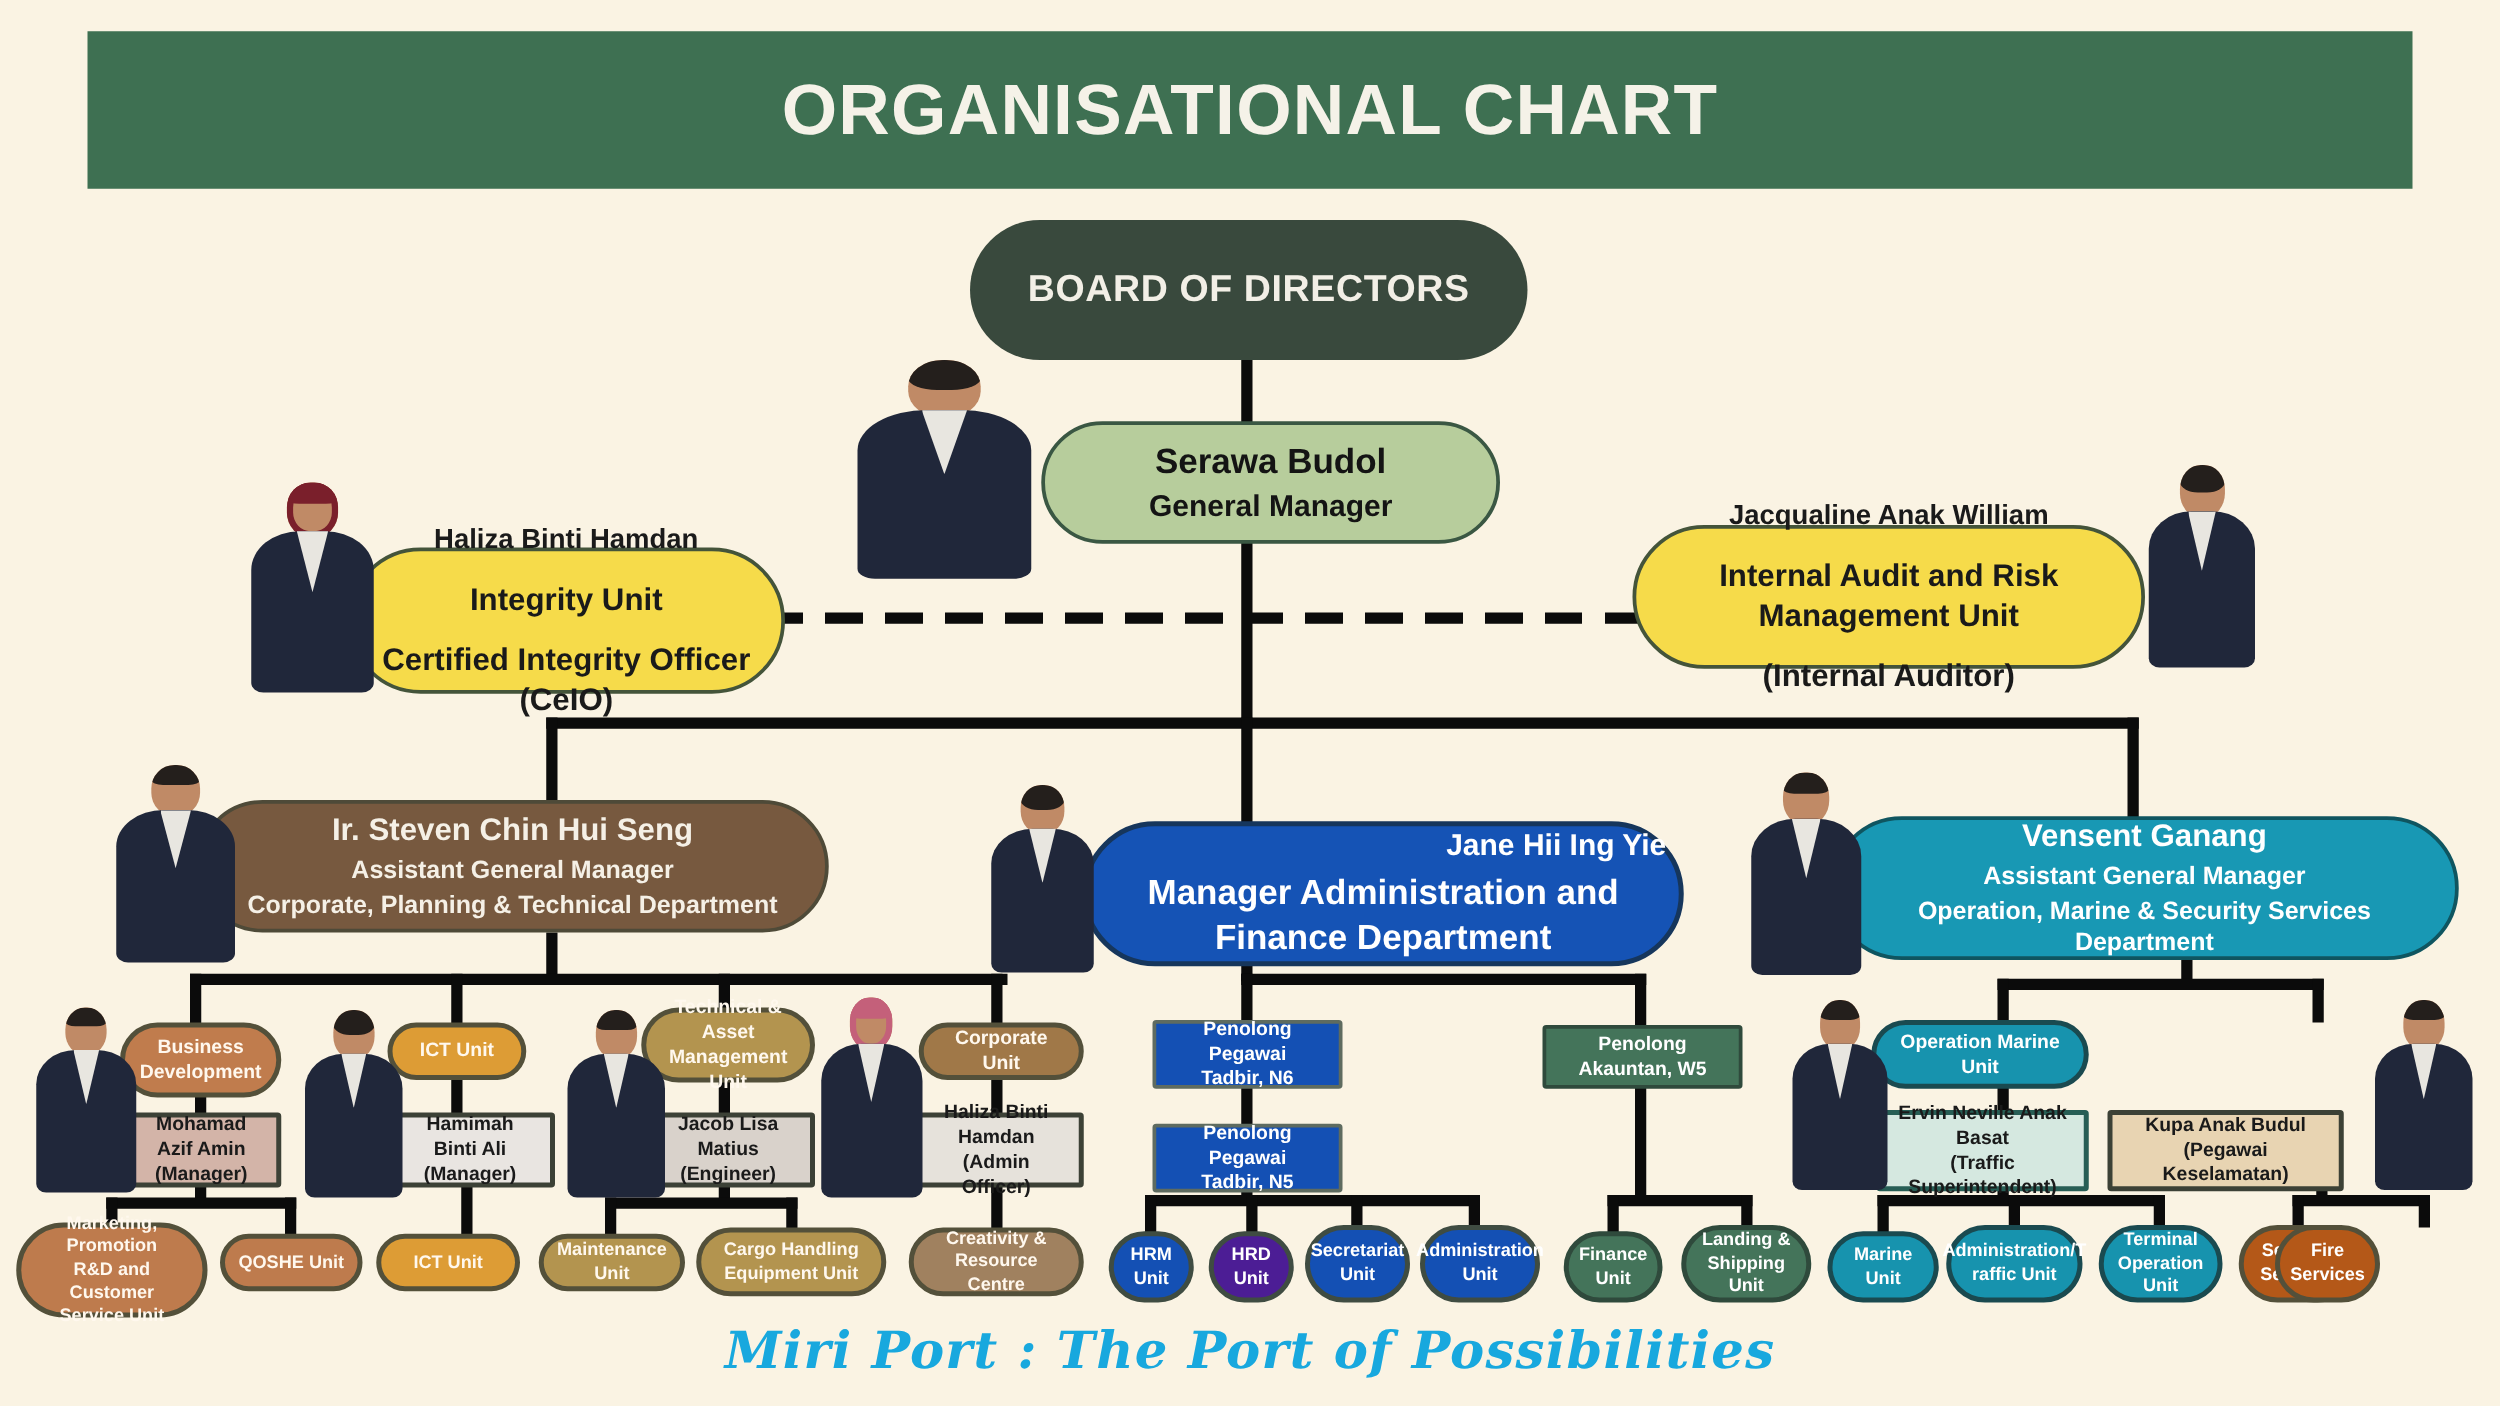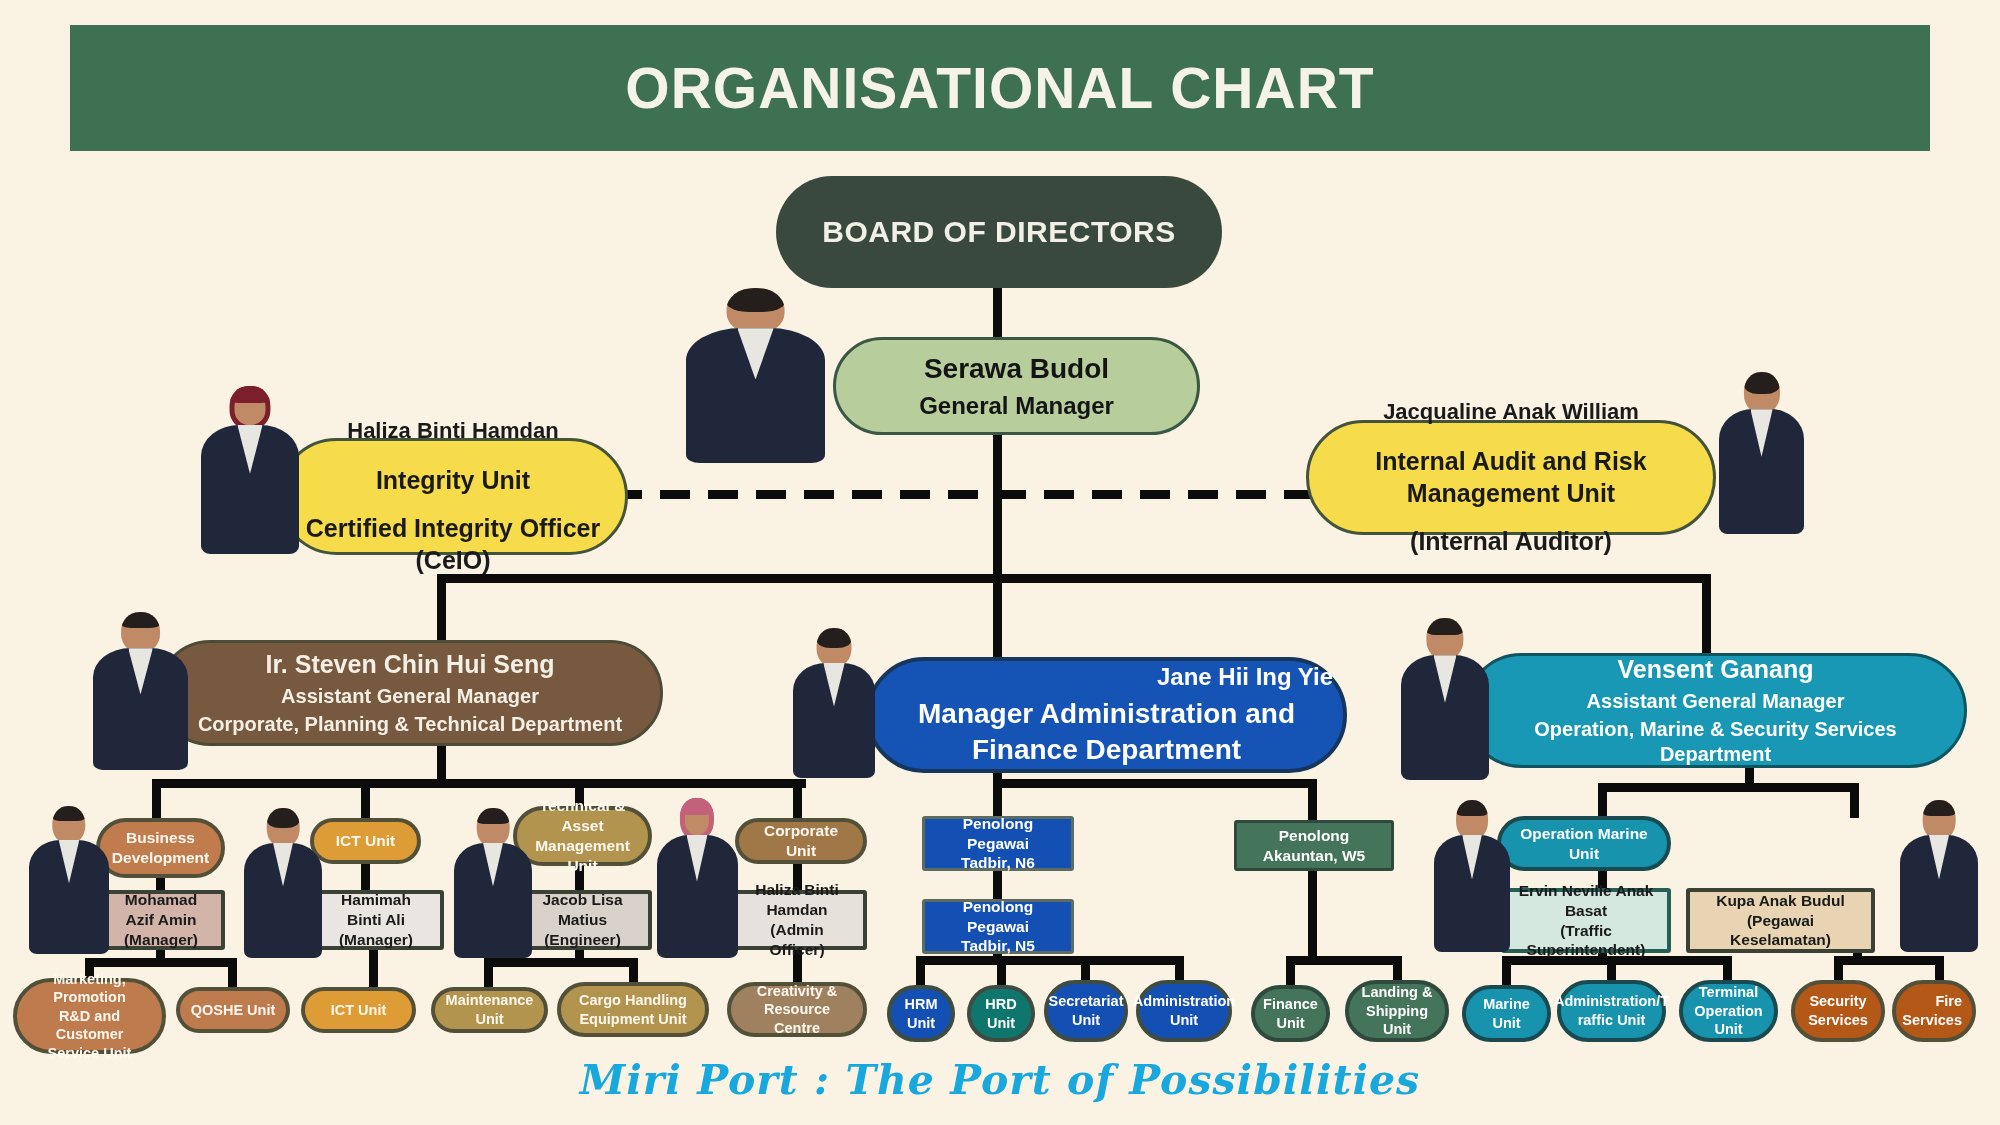--- a/index.html
+++ b/index.html
@@ -300,21 +300,21 @@
       <div class="ln ln-0">Cargo Handling</div>
       <div class="ln ln-1">Equipment Unit</div>
     </div>
     <div class="node cls-bottom" style="left: 727px; top: 982px; width: 140px; height: 55px; background: rgb(160, 129, 95); color: rgb(255, 248, 238); border: 4px solid rgb(83, 80, 58); border-radius: 28px;">
       <div class="ln ln-0">Creativity &amp; Resource</div>
       <div class="ln ln-1">Centre</div>
     </div>
     <div class="node cls-bottom" style="left: 887px; top: 985px; width: 68px; height: 57px; background: rgb(20, 80, 180); color: rgb(255, 255, 255); border: 4px solid rgb(63, 76, 66); border-radius: 29px;">
       <div class="ln ln-0">HRM Unit</div>
     </div>
-    <div class="node cls-bottom" style="left: 967px; top: 985px; width: 68px; height: 57px; background: #0f766e; color: rgb(255, 255, 255); border: 4px solid rgb(63, 76, 66); border-radius: 29px;">
+    <div class="node cls-bottom" style="left: 967px; top: 985px; width: 68px; height: 57px; background: #4c1d95; color: rgb(255, 255, 255); border: 4px solid rgb(63, 76, 66); border-radius: 29px;">
       <div class="ln ln-0">HRD Unit</div>
     </div>
     <div class="node cls-bottom" style="left: 1044px; top: 980px; width: 84px; height: 62px; background: rgb(20, 80, 180); color: rgb(255, 255, 255); border: 4px solid rgb(63, 76, 66); border-radius: 31px;">
       <div class="ln ln-0">Secretariat</div>
       <div class="ln ln-1">Unit</div>
     </div>
     <div class="node cls-bottom" style="left: 1136px; top: 980px; width: 96px; height: 62px; background: rgb(20, 80, 180); color: rgb(255, 255, 255); border: 4px solid rgb(63, 76, 66); border-radius: 31px;">
       <div class="ln ln-0">Administration</div>
       <div class="ln ln-1">Unit</div>
     </div>
@@ -333,17 +333,17 @@
       <div class="ln ln-1">raffic Unit</div>
     </div>
     <div class="node cls-bottom" style="left: 1679px; top: 980px; width: 99px; height: 62px; background: rgb(23, 147, 174); color: rgb(255, 255, 255); border: 4px solid rgb(26, 74, 80); border-radius: 31px;">
       <div class="ln ln-0">Terminal</div>
       <div class="ln ln-1">Operation Unit</div>
     </div>
     <div class="node cls-bottom" style="left: 1791px; top: 980px; width: 94px; height: 62px; background: rgb(180, 88, 24); color: rgb(255, 255, 255); border: 4px solid rgb(83, 80, 58); border-radius: 31px;">
       <div class="ln ln-0">Security</div>
       <div class="ln ln-1">Services</div>
     </div>
-    <div class="node cls-bottom" style="left: 1892px; top: 980px; width: 84px; height: 62px; background: rgb(180, 88, 24); color: rgb(255, 255, 255); border: 4px solid rgb(83, 80, 58); border-radius: 31px; align-items: flex-end;">
+    <div class="node cls-bottom" style="left: 1820px; top: 980px; width: 84px; height: 62px; background: rgb(180, 88, 24); color: rgb(255, 255, 255); border: 4px solid rgb(83, 80, 58); border-radius: 31px;">
       <div class="ln ln-0">Fire</div>
       <div class="ln ln-1">Services</div>
     </div>
   </div>
 
 </body></html>

